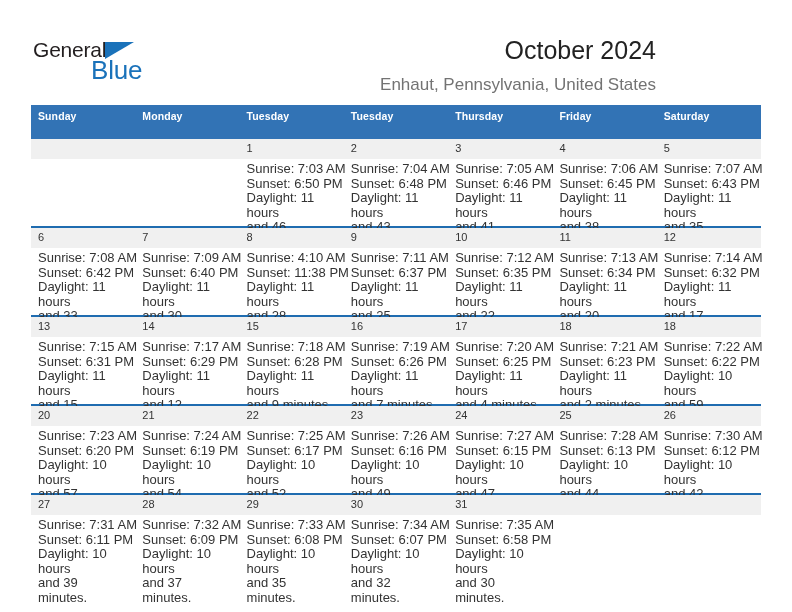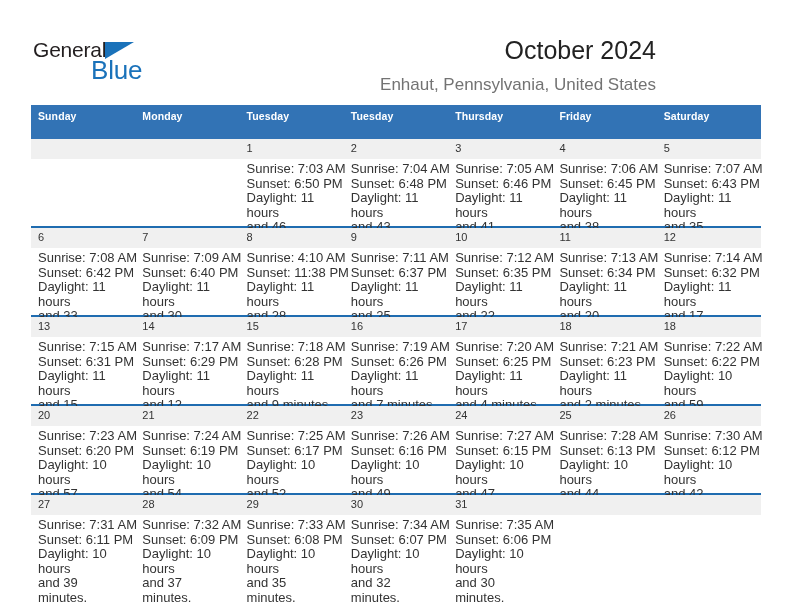--- a/index.html
+++ b/index.html
@@ -530,21 +530,21 @@
                 <div class="dl">Daylight: 10 hours</div>
                 <div class="dl">and 32 minutes.</div>
               </div>
             </div>
           </td>
           <td>
             <div class="cell filled">
               <div class="daynum">31</div>
               <div class="info">
                 <div>Sunrise: 7:35 AM</div>
-                <div>Sunset: 6:06 PM</div>
+                <div>Sunset: 6:58 PM</div>
                 <div class="dl">Daylight: 10 hours</div>
                 <div class="dl">and 30 minutes.</div>
               </div>
             </div>
           </td>
           <td>
             <div class="cell empty">
               <div class="daynum"></div>
             </div>
           </td>

